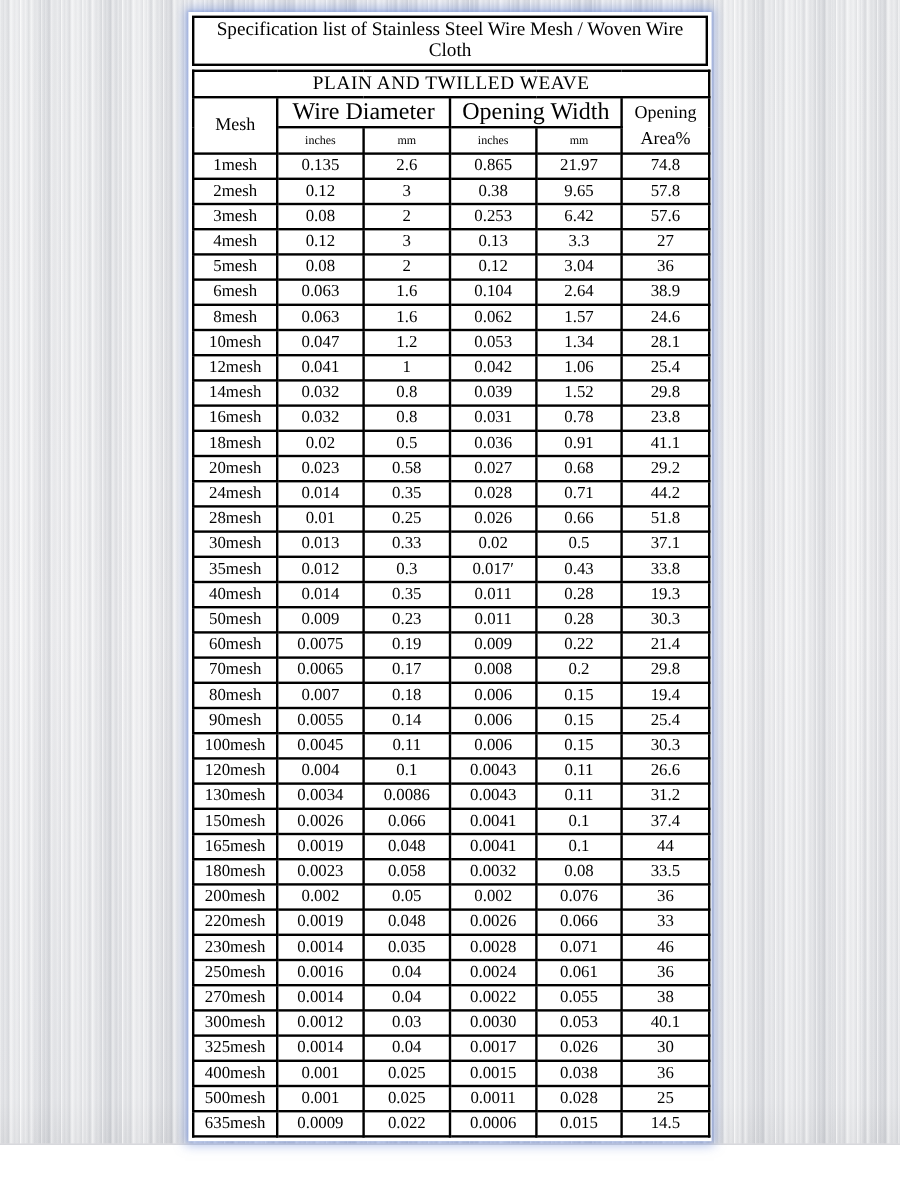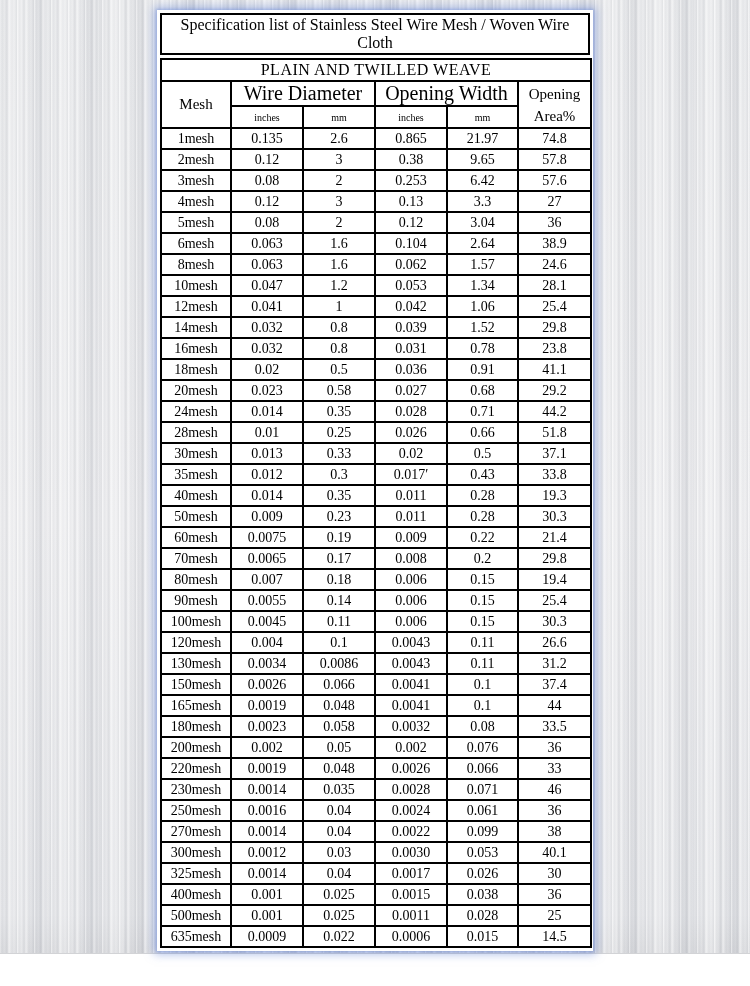--- a/index.html
+++ b/index.html
@@ -350,21 +350,21 @@
           <td>0.04</td>
           <td>0.0024</td>
           <td>0.061</td>
           <td>36</td>
         </tr>
         <tr>
           <td>270mesh</td>
           <td>0.0014</td>
           <td>0.04</td>
           <td>0.0022</td>
-          <td>0.099</td>
+          <td>0.055</td>
           <td>38</td>
         </tr>
         <tr>
           <td>300mesh</td>
           <td>0.0012</td>
           <td>0.03</td>
           <td>0.0030</td>
           <td>0.053</td>
           <td>40.1</td>
         </tr>

